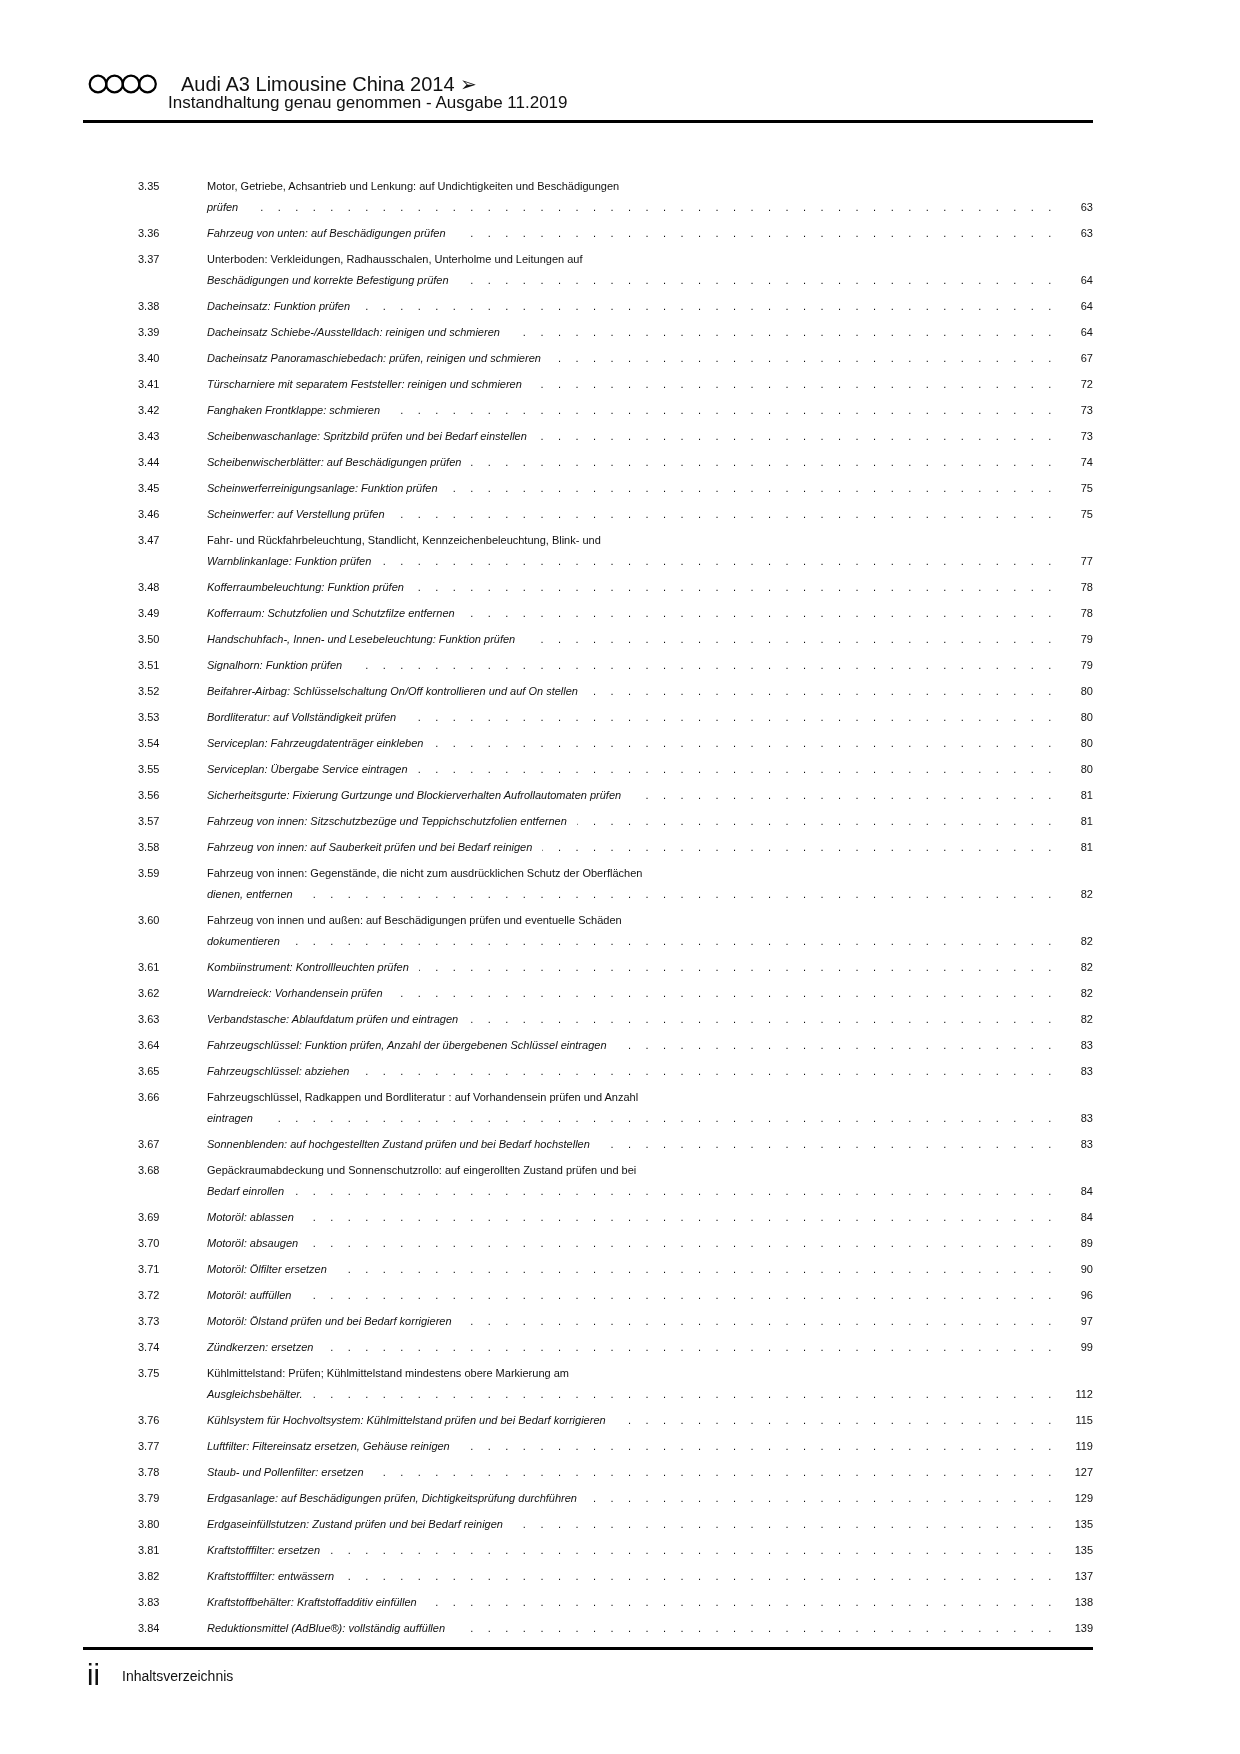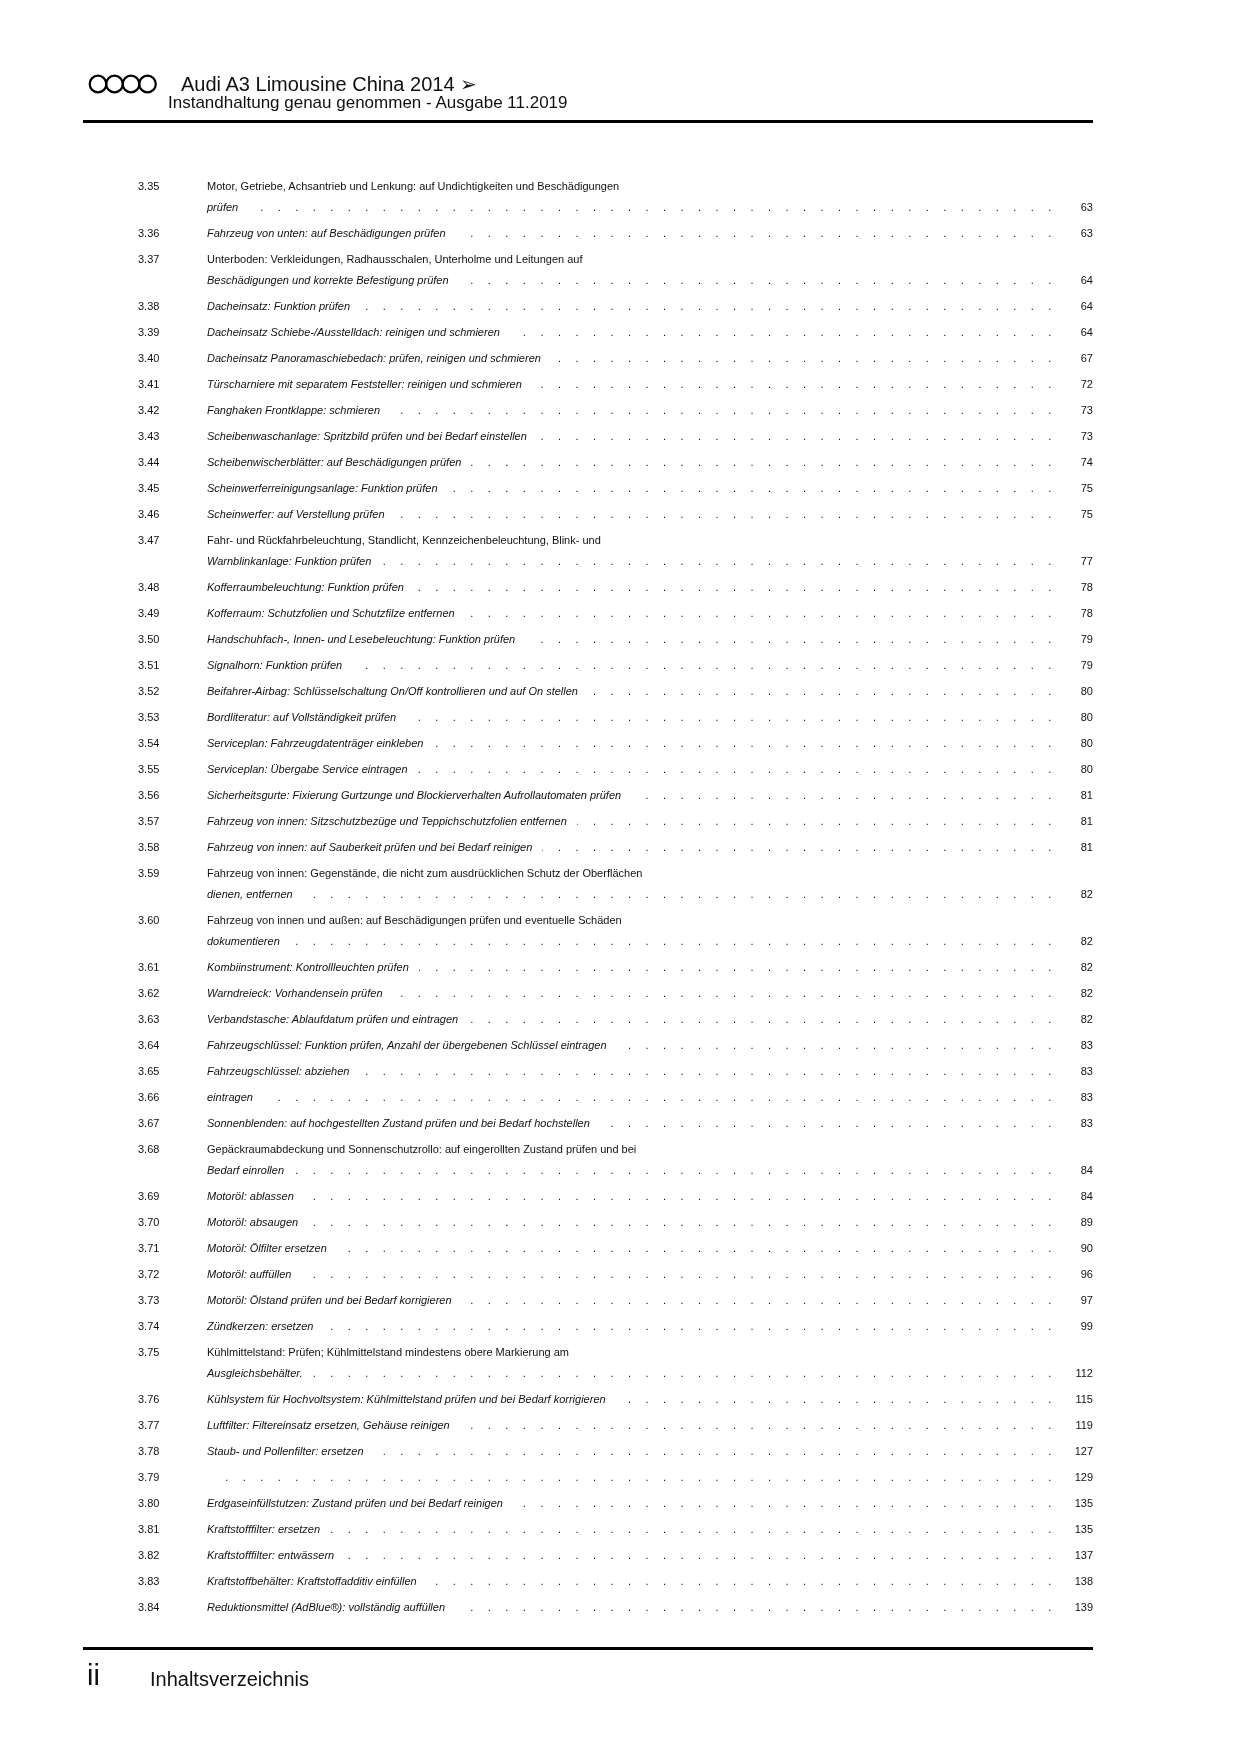--- a/index.html
+++ b/index.html
@@ -16,21 +16,21 @@
   .entry { position: relative; margin-bottom: 5px; font-size: 11px; line-height: 21px; }
   .num { position: absolute; left: 0; top: 0; width: 60px; }
   .body { margin-left: 69px; margin-right: 0; }
   .first { white-space: nowrap; }
   .last { display: flex; align-items: baseline; white-space: nowrap; }
   .last .t { flex: 0 0 auto; font-style: italic; }
   .last .dots { flex: 1 1 auto; overflow: hidden; margin: 0 8px 0 10px; letter-spacing: 5.7px;
                 text-align: right; direction: rtl; }
   .last .pg { flex: 0 0 auto; min-width: 28px; text-align: right; }
   .footer-num { position: absolute; left: 87px; top: 1659px; font-size: 29px; }
-  .footer-label { position: absolute; left: 122px; top: 1668px; font-size: 20px; margin-left: 28px; }
+  .footer-label { position: absolute; left: 122px; top: 1668px; font-size: 14px; }
 </style>
 </head>
 <body>
 
 <div class="header">
   <svg class="logo" viewBox="0 0 70 20">
     <circle cx="10" cy="10" r="8.3" fill="none" stroke="#000" stroke-width="2.2"></circle>
     <circle cx="26.5" cy="10" r="8.3" fill="none" stroke="#000" stroke-width="2.2"></circle>
     <circle cx="43" cy="10" r="8.3" fill="none" stroke="#000" stroke-width="2.2"></circle>
     <circle cx="59.5" cy="10" r="8.3" fill="none" stroke="#000" stroke-width="2.2"></circle>
@@ -352,20 +352,21 @@
         <div class="last">
           <span class="t">Fahrzeugschlüssel: abziehen</span>
           <span class="dots">. . . . . . . . . . . . . . . . . . . . . . . . . . . . . . . . . . . . . . . . . . . . . . . . . . . . . . . . . . . . . . . . . . . . .</span>
           <span class="pg">83</span>
         </div>
       </div>
     </div>
     <div class="entry">
       <div class="num">3.66</div>
       <div class="body">
+        <div class="first">Fahrzeugschlüssel, Radkappen und Bordliteratur : auf Vorhandensein prüfen und Anzahl</div>
         <div class="last">
           <span class="t">eintragen</span>
           <span class="dots">. . . . . . . . . . . . . . . . . . . . . . . . . . . . . . . . . . . . . . . . . . . . . . . . . . . . . . . . . . . . . . . . . . . . .</span>
           <span class="pg">83</span>
         </div>
       </div>
     </div>
     <div class="entry">
       <div class="num">3.67</div>
       <div class="body">
@@ -485,20 +486,21 @@
           <span class="t">Staub- und Pollenfilter: ersetzen</span>
           <span class="dots">. . . . . . . . . . . . . . . . . . . . . . . . . . . . . . . . . . . . . . . . . . . . . . . . . . . . . . . . . . . . . . . . . . . . .</span>
           <span class="pg">127</span>
         </div>
       </div>
     </div>
     <div class="entry">
       <div class="num">3.79</div>
       <div class="body">
         <div class="last">
+          <span class="t">Erdgasanlage: auf Beschädigungen prüfen, Dichtigkeitsprüfung durchführen</span>
           <span class="dots">. . . . . . . . . . . . . . . . . . . . . . . . . . . . . . . . . . . . . . . . . . . . . . . . . . . . . . . . . . . . . . . . . . . . .</span>
           <span class="pg">129</span>
         </div>
       </div>
     </div>
     <div class="entry">
       <div class="num">3.80</div>
       <div class="body">
         <div class="last">
           <span class="t">Erdgaseinfüllstutzen: Zustand prüfen und bei Bedarf reinigen</span>

